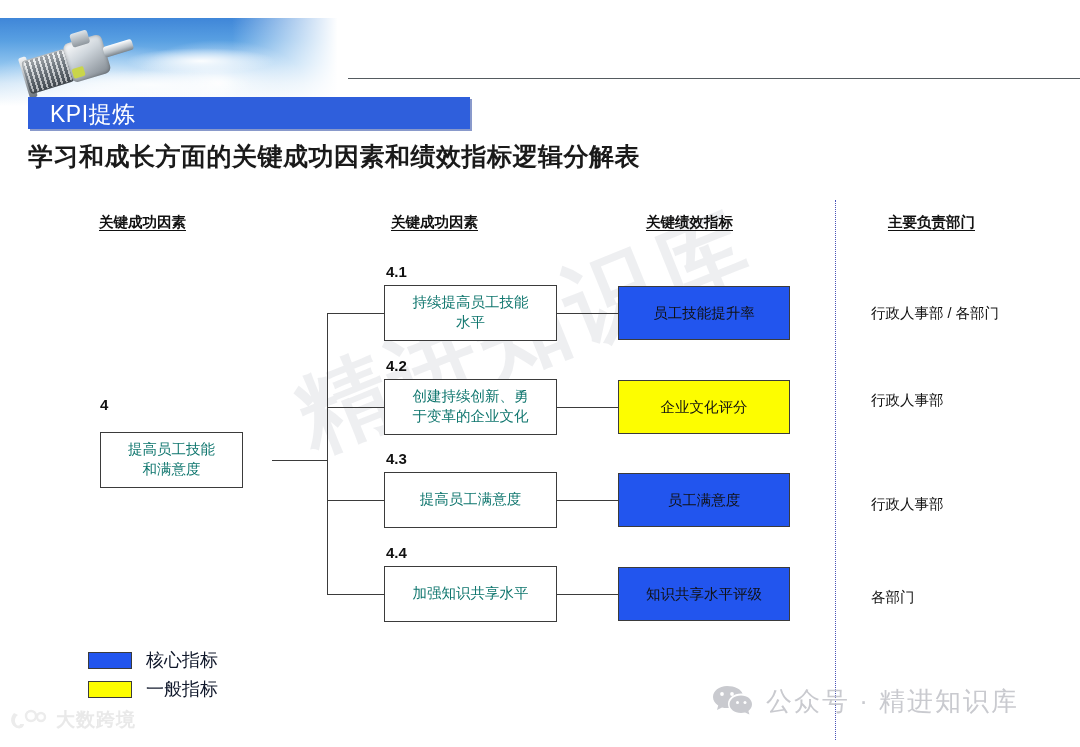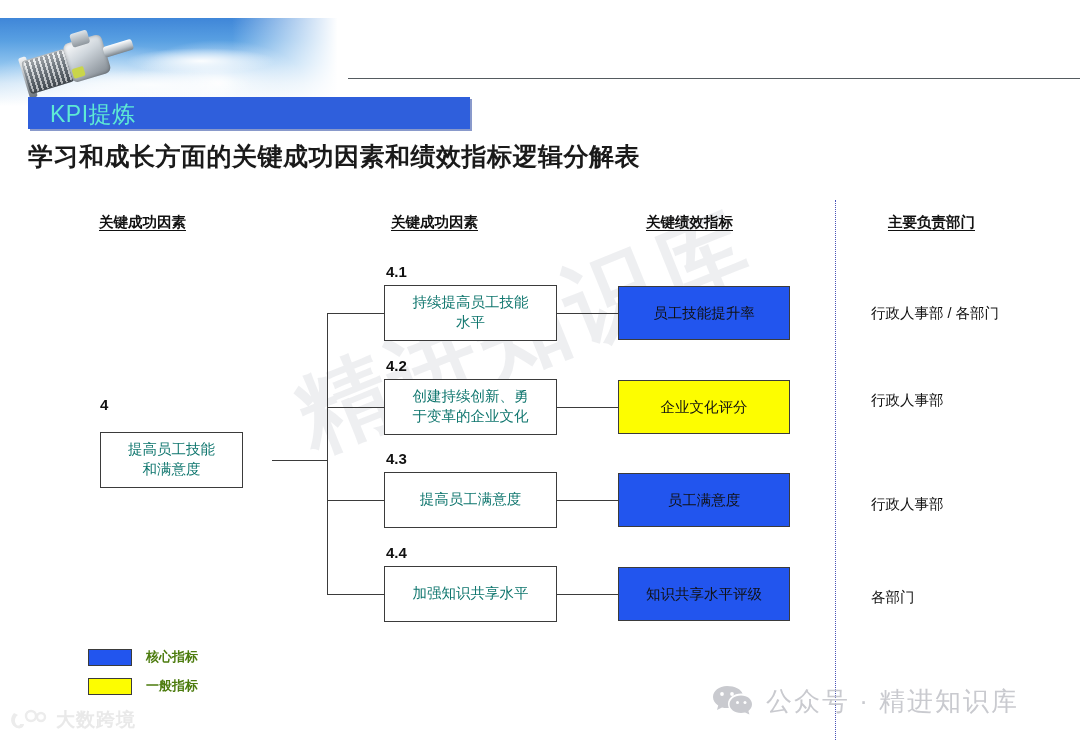--- a/index.html
+++ b/index.html
@@ -136,21 +136,21 @@
     width: 442px;
     height: 32px;
     background: #2f5fdc;
     box-shadow: 2px 2px 0 rgba(40,70,160,0.55);
   }
   #section-bar-label {
     position: absolute;
     left: 22px;
     top: 3px;
     font-size: 23px;
-    color: #5eead4;
+    color: #ffffff;
     letter-spacing: .5px;
     line-height: 28px;
     white-space: nowrap;
   }
 
   
   #slide-title {
     position: absolute;
     left: 28px;
     top: 140px;
@@ -268,23 +268,23 @@
   #legend-row-0 { top: 648px; }
   #legend-row-1 { top: 677px; }
   .legend-swatch {
     width: 44px;
     height: 17px;
     box-sizing: border-box;
     border: 1.4px solid #3b3b3b;
   }
   .legend-text {
     margin-left: 14px;
-    font-size: 13px;
-    font-weight: bold;
-    color: #4d7c0f;
+    font-size: 18px;
+    font-weight: normal;
+    color: #0f172a;
     white-space: nowrap;
   }
 
   
   #brand-logo {
     position: absolute;
     left: 10px;
     top: 707px;
     display: flex;
     align-items: center;

